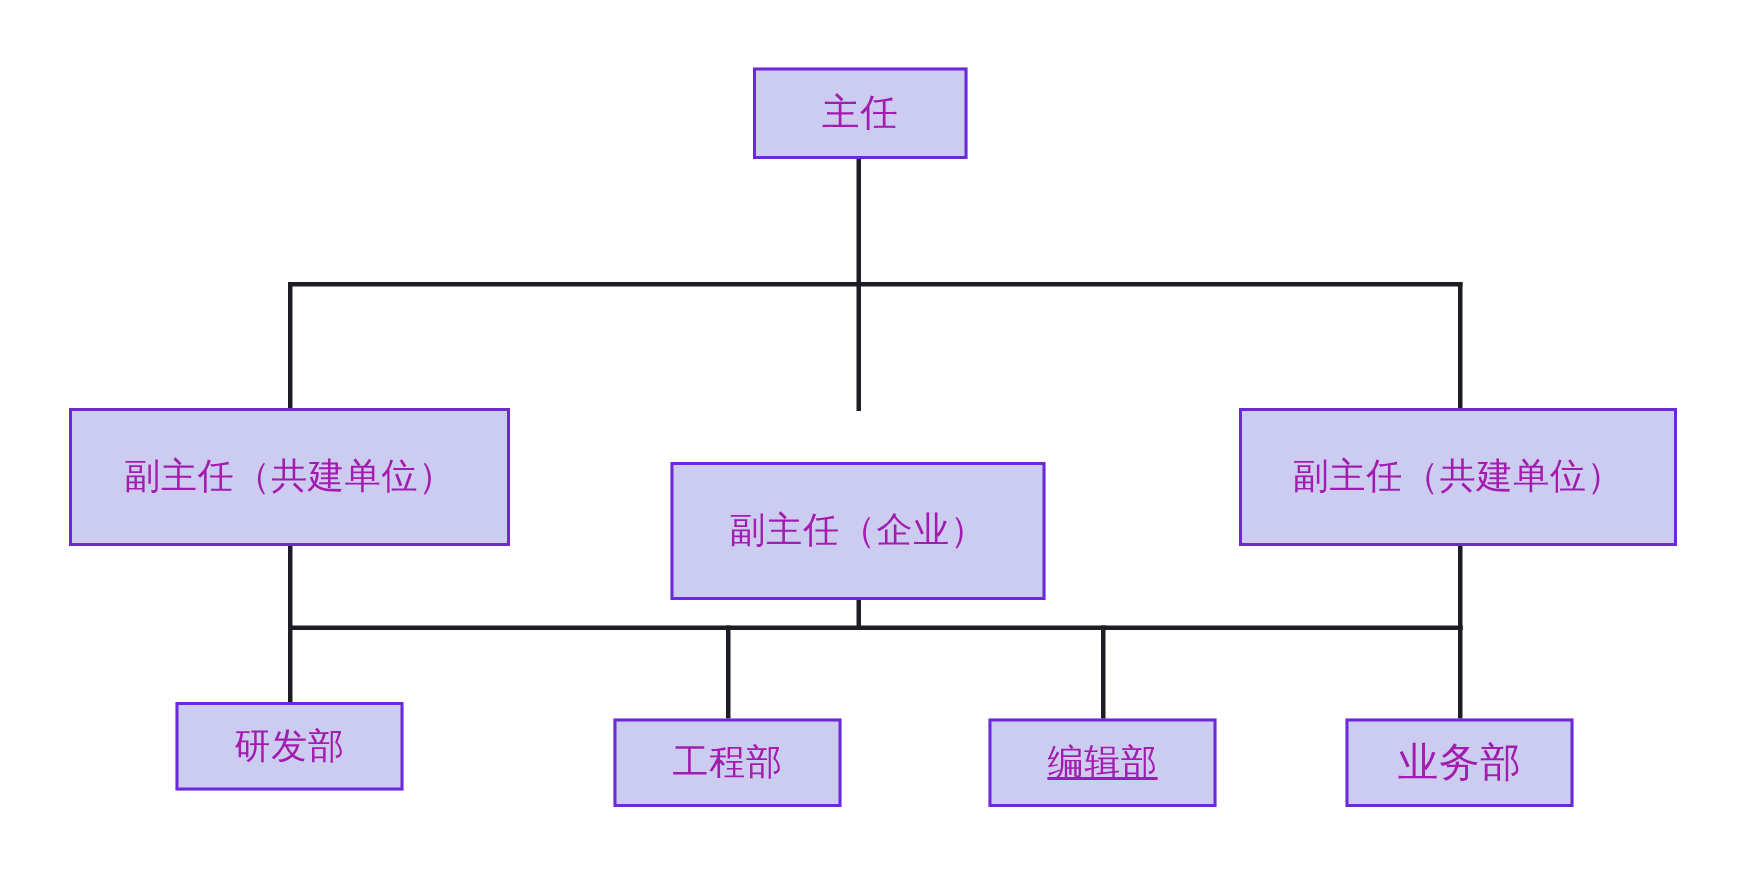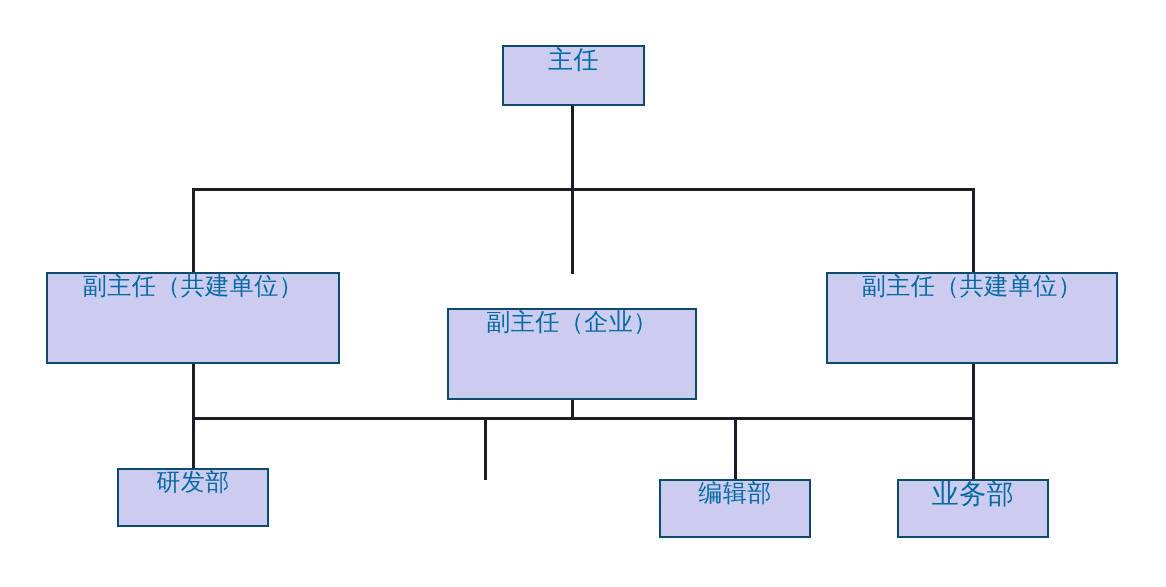--- a/index.html
+++ b/index.html
@@ -14,24 +14,25 @@
     position: relative;
     width: 1166px;
     height: 587px;
     background: #ffffff;
     overflow: hidden;
   }
   .node {
     position: absolute;
     box-sizing: border-box;
     background: #ccccf0;
-    border: 2px solid #0c4a6e;
+    border: 2px solid #6d28d9;
     display: flex;
+    align-items: center;
     justify-content: center;
-    color: #0369a1;
+    color: #a21caf;
     letter-spacing: 0.5px;
     z-index: 3;
   }
   .node-label {
     display: block;
     white-space: nowrap;
     line-height: 1;
   }
   
   .n-director {
@@ -78,20 +79,21 @@
     width: 152px;
     height: 59px;
     font-size: 24px;
   }
   .n-dept-edit {
     left: 659px;
     top: 479px;
     width: 152px;
     height: 59px;
     font-size: 24px;
+    text-decoration: underline;
   }
   .n-dept-biz {
     left: 897px;
     top: 479px;
     width: 152px;
     height: 59px;
     font-size: 27px;
   }
   
   .connector {
@@ -149,20 +151,23 @@
   <div class="node n-deputy-mid">
     <span class="node-label">副主任（企业）</span>
   </div>
   <div class="node n-deputy-right">
     <span class="node-label">副主任（共建单位）</span>
   </div>
 
   <div class="node n-dept-rd">
     <span class="node-label">研发部</span>
   </div>
+  <div class="node n-dept-eng">
+    <span class="node-label">工程部</span>
+  </div>
   <div class="node n-dept-edit">
     <span class="node-label">编辑部</span>
   </div>
   <div class="node n-dept-biz">
     <span class="node-label">业务部</span>
   </div>
 
 </div>
 
 </body></html>

